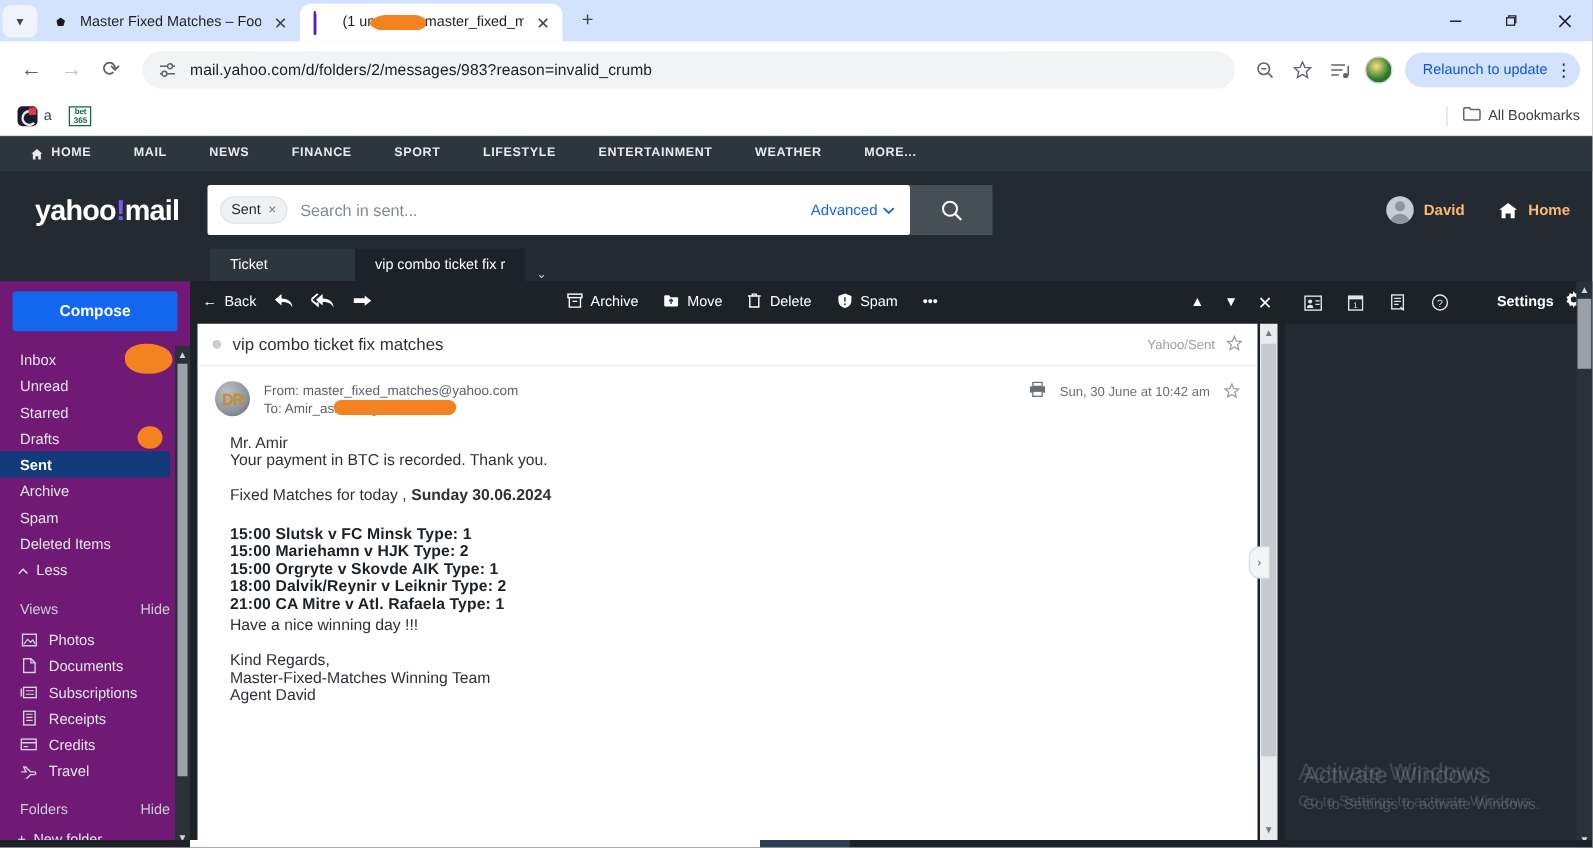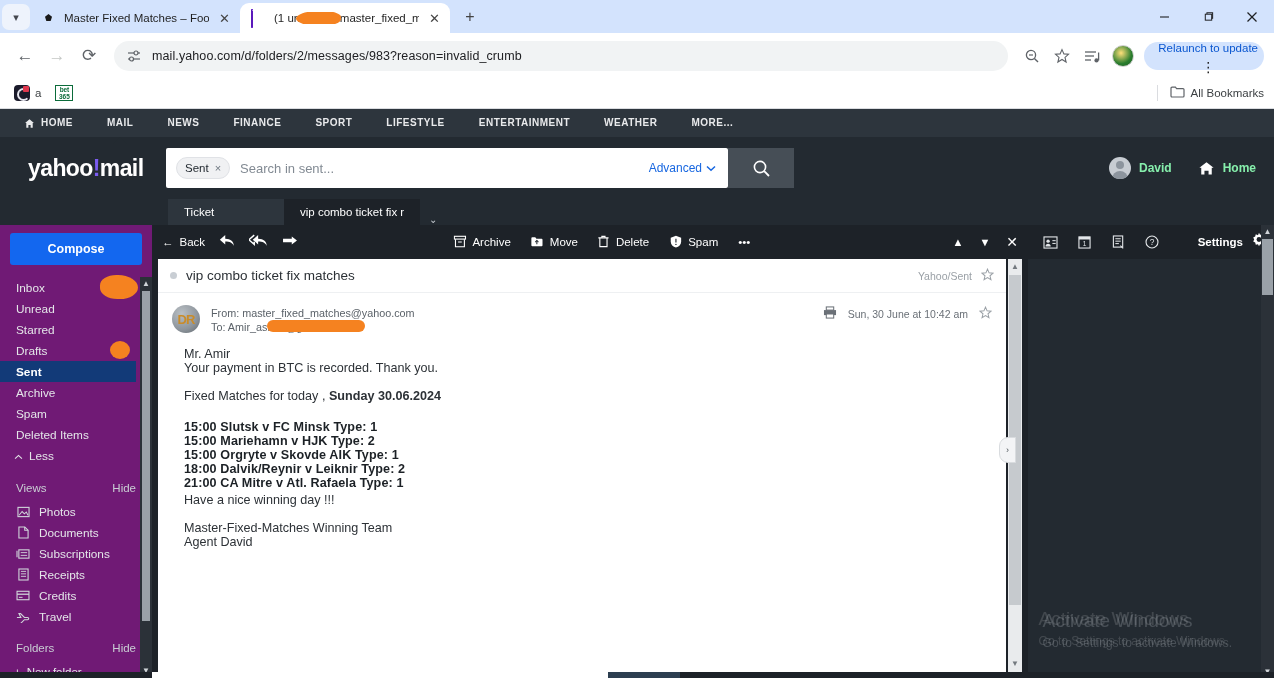--- a/index.html
+++ b/index.html
@@ -85,21 +85,21 @@
     width: 28px; height: 28px; display: flex; align-items: center; justify-content: center;
     color: #5f6368; flex: 0 0 28px;
   }
   .profile-pic {
     width: 22px; height: 22px; border-radius: 50%; flex: 0 0 22px; margin: 0 4px;
     background: radial-gradient(circle at 40% 35%, #ffe07a 0%, #2a7d2e 60%, #1d5c22 100%);
     border: 1px solid #cfcfcf;
   }
   .relaunch {
     height: 28px; background: #d3e3fd; border-radius: 14px; display: flex;
-    align-items: center; padding: 0 6px 0 14px; gap: 6px; margin-left: 4px; flex-direction: column;
+    align-items: center; padding: 0 6px 0 14px; gap: 6px; margin-left: 4px;
   }
   .relaunch-text { font-size: 11.5px; color: #0b57d0; white-space: nowrap; }
   .kebab { font-size: 14px; color: #1f1f1f; letter-spacing: 0; line-height: 1; }
 
   .bookmarks {
     height: 31px; background: #ffffff; display: flex; align-items: center;
     padding: 0 10px; gap: 6px; border-bottom: 1px solid #dadce0; position: relative;
   }
   .bm { display: flex; align-items: center; gap: 5px; padding: 2px 4px; border-radius: 4px; }
   .bm-ico-a {
@@ -168,21 +168,21 @@
     width: 22px; height: 22px; border-radius: 50%; background: #c7ccd2; position: relative; overflow: hidden;
   }
   .yavatar:before {
     content: ""; position: absolute; left: 7px; top: 4px; width: 8px; height: 8px;
     border-radius: 50%; background: #8c949d;
   }
   .yavatar:after {
     content: ""; position: absolute; left: 3px; top: 14px; width: 16px; height: 11px;
     border-radius: 8px 8px 0 0; background: #8c949d;
   }
-  .yuser-name, .yhome-label { font-size: 12px; color: #86efac; font-weight: bold; }
+  .yuser-name, .yhome-label { font-size: 12px; color: #fdba74; font-weight: bold; }
   .yhome { display: flex; align-items: center; gap: 8px; }
 
   .ytabs { height: 26px; display: flex; align-items: flex-end; padding-left: 168px; }
   .ytab {
     height: 26px; display: flex; align-items: center; padding: 0 16px;
     font-size: 11.5px; color: #ffffff;
   }
   .ytab.plain { background: #2d353d; min-width: 116px; }
   .ytab.sel { background: #1d2228; min-width: 118px; }
   .ytab-caret { width: 26px; display: flex; align-items: center; justify-content: center; color: #c5cad0; font-size: 10px; }
@@ -739,20 +739,21 @@
               </p>
               <div class="gap-lg"></div>
               <p class="match">15:00 Slutsk  v  FC Minsk   Type: 1</p>
               <p class="match">15:00 Mariehamn  v  HJK   Type: 2</p>
               <p class="match">15:00 Orgryte  v  Skovde AIK   Type: 1</p>
               <p class="match">18:00 Dalvik/Reynir  v  Leiknir   Type: 2</p>
               <p class="match">21:00 CA Mitre  v  Atl. Rafaela   Type: 1</p>
               <div class="gap" style="height:3px"></div>
               <p>Have a nice winning day !!!</p>
               <div class="gap"></div>
+              <p>Kind Regards,</p>
               <p>Master-Fixed-Matches Winning Team</p>
               <p>Agent David</p>
             </div>
           </div>
         </div>
 
         <div class="read-scroll">
           <div class="arr up">▲</div>
           <div class="thumb"></div>
           <div class="arr down">▼</div>

